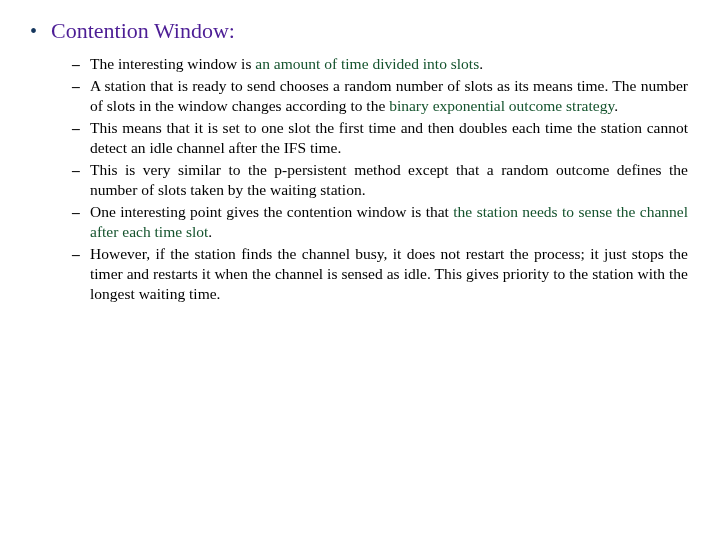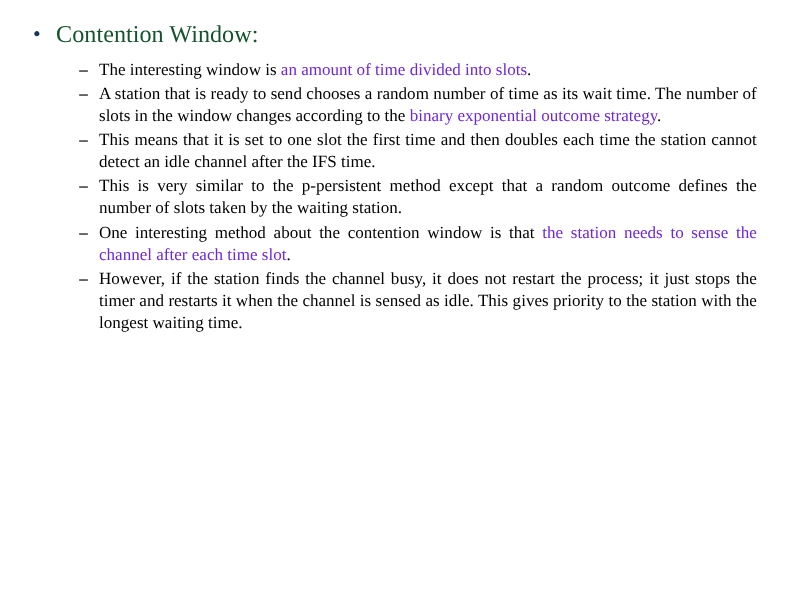--- a/index.html
+++ b/index.html
@@ -23,21 +23,21 @@
     margin-bottom: 10px;
   }
   .top-bullet .dot {
     color: #14365d;
     font-size: 20px;
     line-height: 26px;
     margin-right: 14px;
     margin-left: 2px;
   }
   .top-bullet .title {
-    color: #14532d;
+    color: #4c1d95;
     font-size: 22px;
     line-height: 26px;
     font-family: Liberation Serif, serif;
   }
   .sub-list {
     margin-left: 44px;
     margin-right: 4px;
   }
   .sub-item {
     display: flex;
@@ -51,21 +51,21 @@
   .sub-item .dash {
     flex: 0 0 auto;
     width: 18px;
     color: #000000;
     font-weight: bold;
   }
   .sub-item .body {
     flex: 1 1 auto;
   }
   .hl {
-    color: #6d28d9;
+    color: #14532d;
   }
 </style>
 </head>
 <body>
 
 <div class="slide">
 
   <div class="top-bullet">
     <span class="dot">•</span>
     <span class="title">Contention Window:</span>
@@ -76,42 +76,42 @@
     <div class="sub-item">
       <span class="dash">–</span>
       <span class="body">
         <span>The interesting window is </span><span class="hl">an amount of time divided into slots</span><span>.</span>
       </span>
     </div>
 
     <div class="sub-item">
       <span class="dash">–</span>
       <span class="body">
-        <span>A station that is ready to send chooses a random number of time as its wait time. The number of slots in the window changes according to the </span><span class="hl">binary exponential outcome strategy</span><span>.</span>
+        <span>A station that is ready to send chooses a random number of slots as its means time. The number of slots in the window changes according to the </span><span class="hl">binary exponential outcome strategy</span><span>.</span>
       </span>
     </div>
 
     <div class="sub-item">
       <span class="dash">–</span>
       <span class="body">
         <span>This means that it is set to one slot the first time and then doubles each time the station cannot detect an idle channel after the IFS time.</span><span class="hl"></span><span></span>
       </span>
     </div>
 
     <div class="sub-item">
       <span class="dash">–</span>
       <span class="body">
         <span>This is very similar to the p-persistent method except that a random outcome defines the number of slots taken by the waiting station.</span><span class="hl"></span><span></span>
       </span>
     </div>
 
     <div class="sub-item">
       <span class="dash">–</span>
       <span class="body">
-        <span>One interesting method about the contention window is that </span><span class="hl">the station needs to sense the channel after each time slot</span><span>.</span>
+        <span>One interesting point gives the contention window is that </span><span class="hl">the station needs to sense the channel after each time slot</span><span>.</span>
       </span>
     </div>
 
     <div class="sub-item">
       <span class="dash">–</span>
       <span class="body">
         <span>However, if the station finds the channel busy, it does not restart the process; it just stops the timer and restarts it when the channel is sensed as idle. This gives priority to the station with the longest waiting time.</span><span class="hl"></span><span></span>
       </span>
     </div>
 

